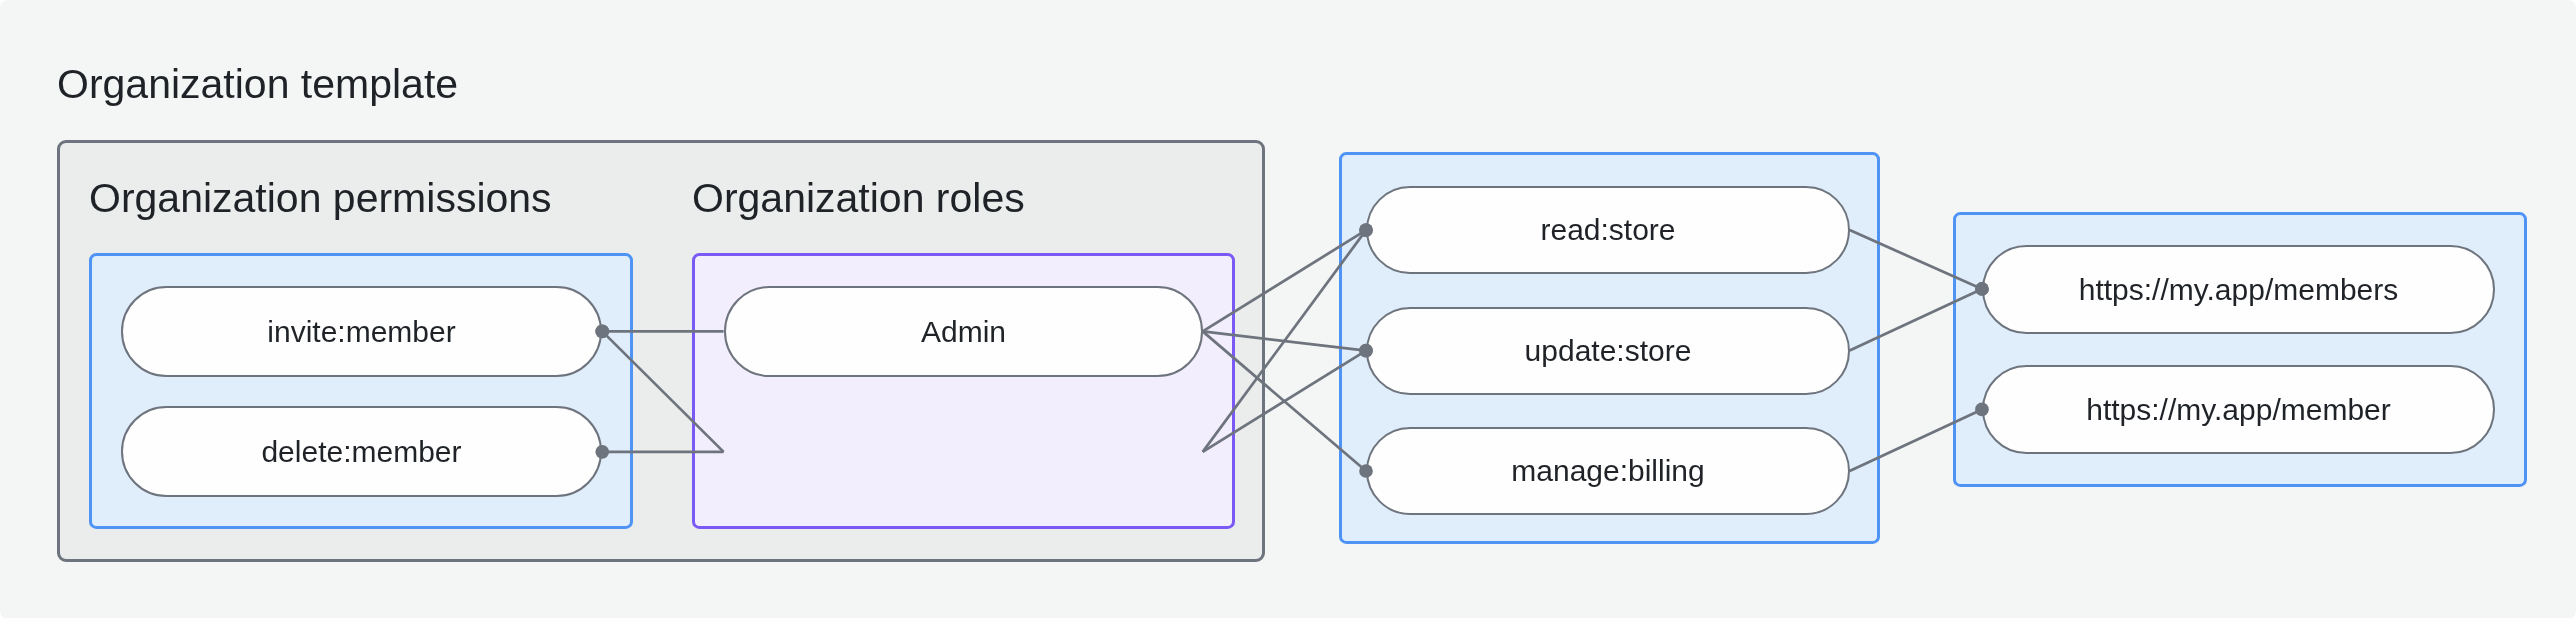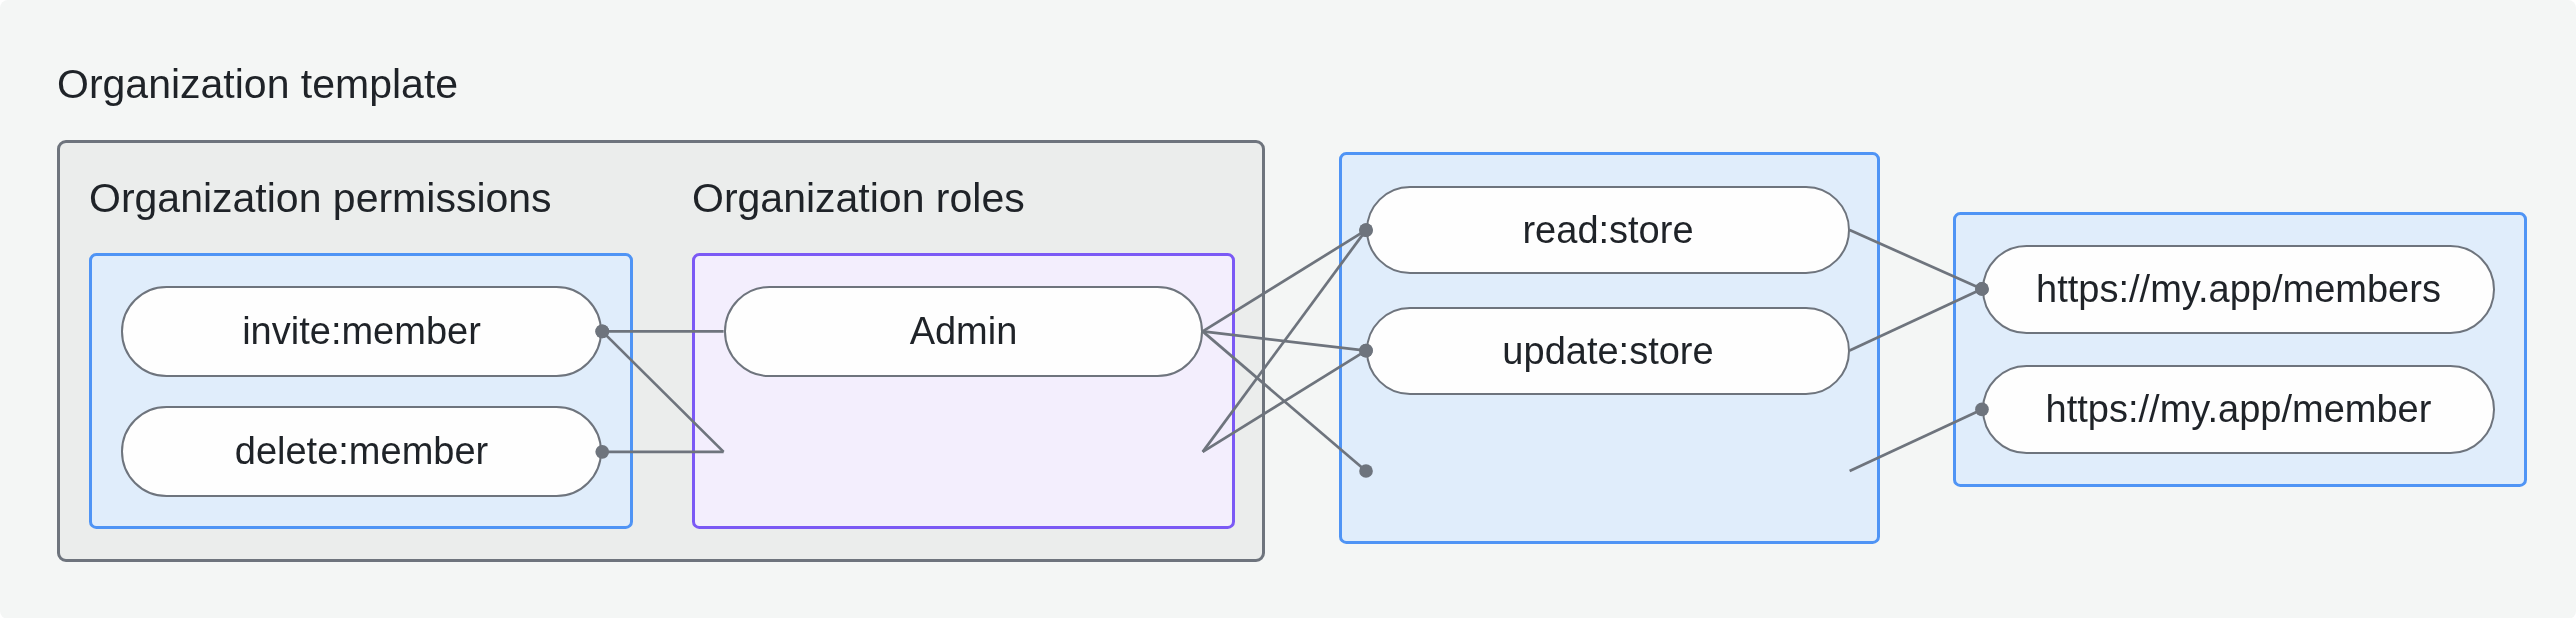--- a/index.html
+++ b/index.html
@@ -50,21 +50,21 @@
     border:3.2px solid var(--purple-stroke);
     border-radius:7.3px;
     z-index:2;
   }
   .pill{
     position:absolute;
     background:var(--pill-fill);
     border:2.7px solid var(--gray-stroke);
     border-radius:912px;
     display:flex;align-items:center;justify-content:center;
-    font-size:38px;
+    font-size:30px;
     z-index:4;
     box-sizing:border-box;
     white-space:nowrap;
     text-align:center;
   }
   #edges-svg{
     position:absolute;left:0;top:0;width:2576px;height:619px;
     z-index:5;pointer-events:none;
   }
   .edge-line{stroke:var(--connector);stroke-width:3px;fill:none;}
@@ -84,20 +84,21 @@
   <div class="pill" style="left:121px;top:286px;width:481px;height:91px">invite:member</div>
   <div class="pill" style="left:121px;top:406px;width:481px;height:91px">delete:member</div>
 
   <div class="label" style="left:692px;top:178px">Organization roles</div>
   <div class="box box-purple" style="left:692px;top:253px;width:543px;height:276px"></div>
   <div class="pill" style="left:724px;top:286px;width:479px;height:91px">Admin</div>
 
   <div class="box box-blue" style="left:1339px;top:152px;width:541px;height:392px"></div>
   <div class="pill" style="left:1366px;top:186px;width:484px;height:88px">read:store</div>
   <div class="pill" style="left:1366px;top:307px;width:484px;height:88px">update:store</div>
+  <div class="pill" style="left:1366px;top:427px;width:484px;height:88px">manage:billing</div>
 
   <div class="box box-blue" style="left:1953px;top:212px;width:574px;height:275px"></div>
   <div class="pill" style="left:1982px;top:245px;width:513px;height:89px">https://my.app/members</div>
   <div class="pill" style="left:1982px;top:365px;width:513px;height:89px">https://my.app/member</div>
 
   <svg id="edges-svg" viewBox="0 0 2823 678">
       <line x1="660" y1="363" x2="793" y2="363" class="edge-line"></line>
       <line x1="660" y1="363" x2="793" y2="495" class="edge-line"></line>
       <line x1="660" y1="495" x2="793" y2="495" class="edge-line"></line>
       <line x1="1318" y1="363" x2="1497" y2="252" class="edge-line"></line>

